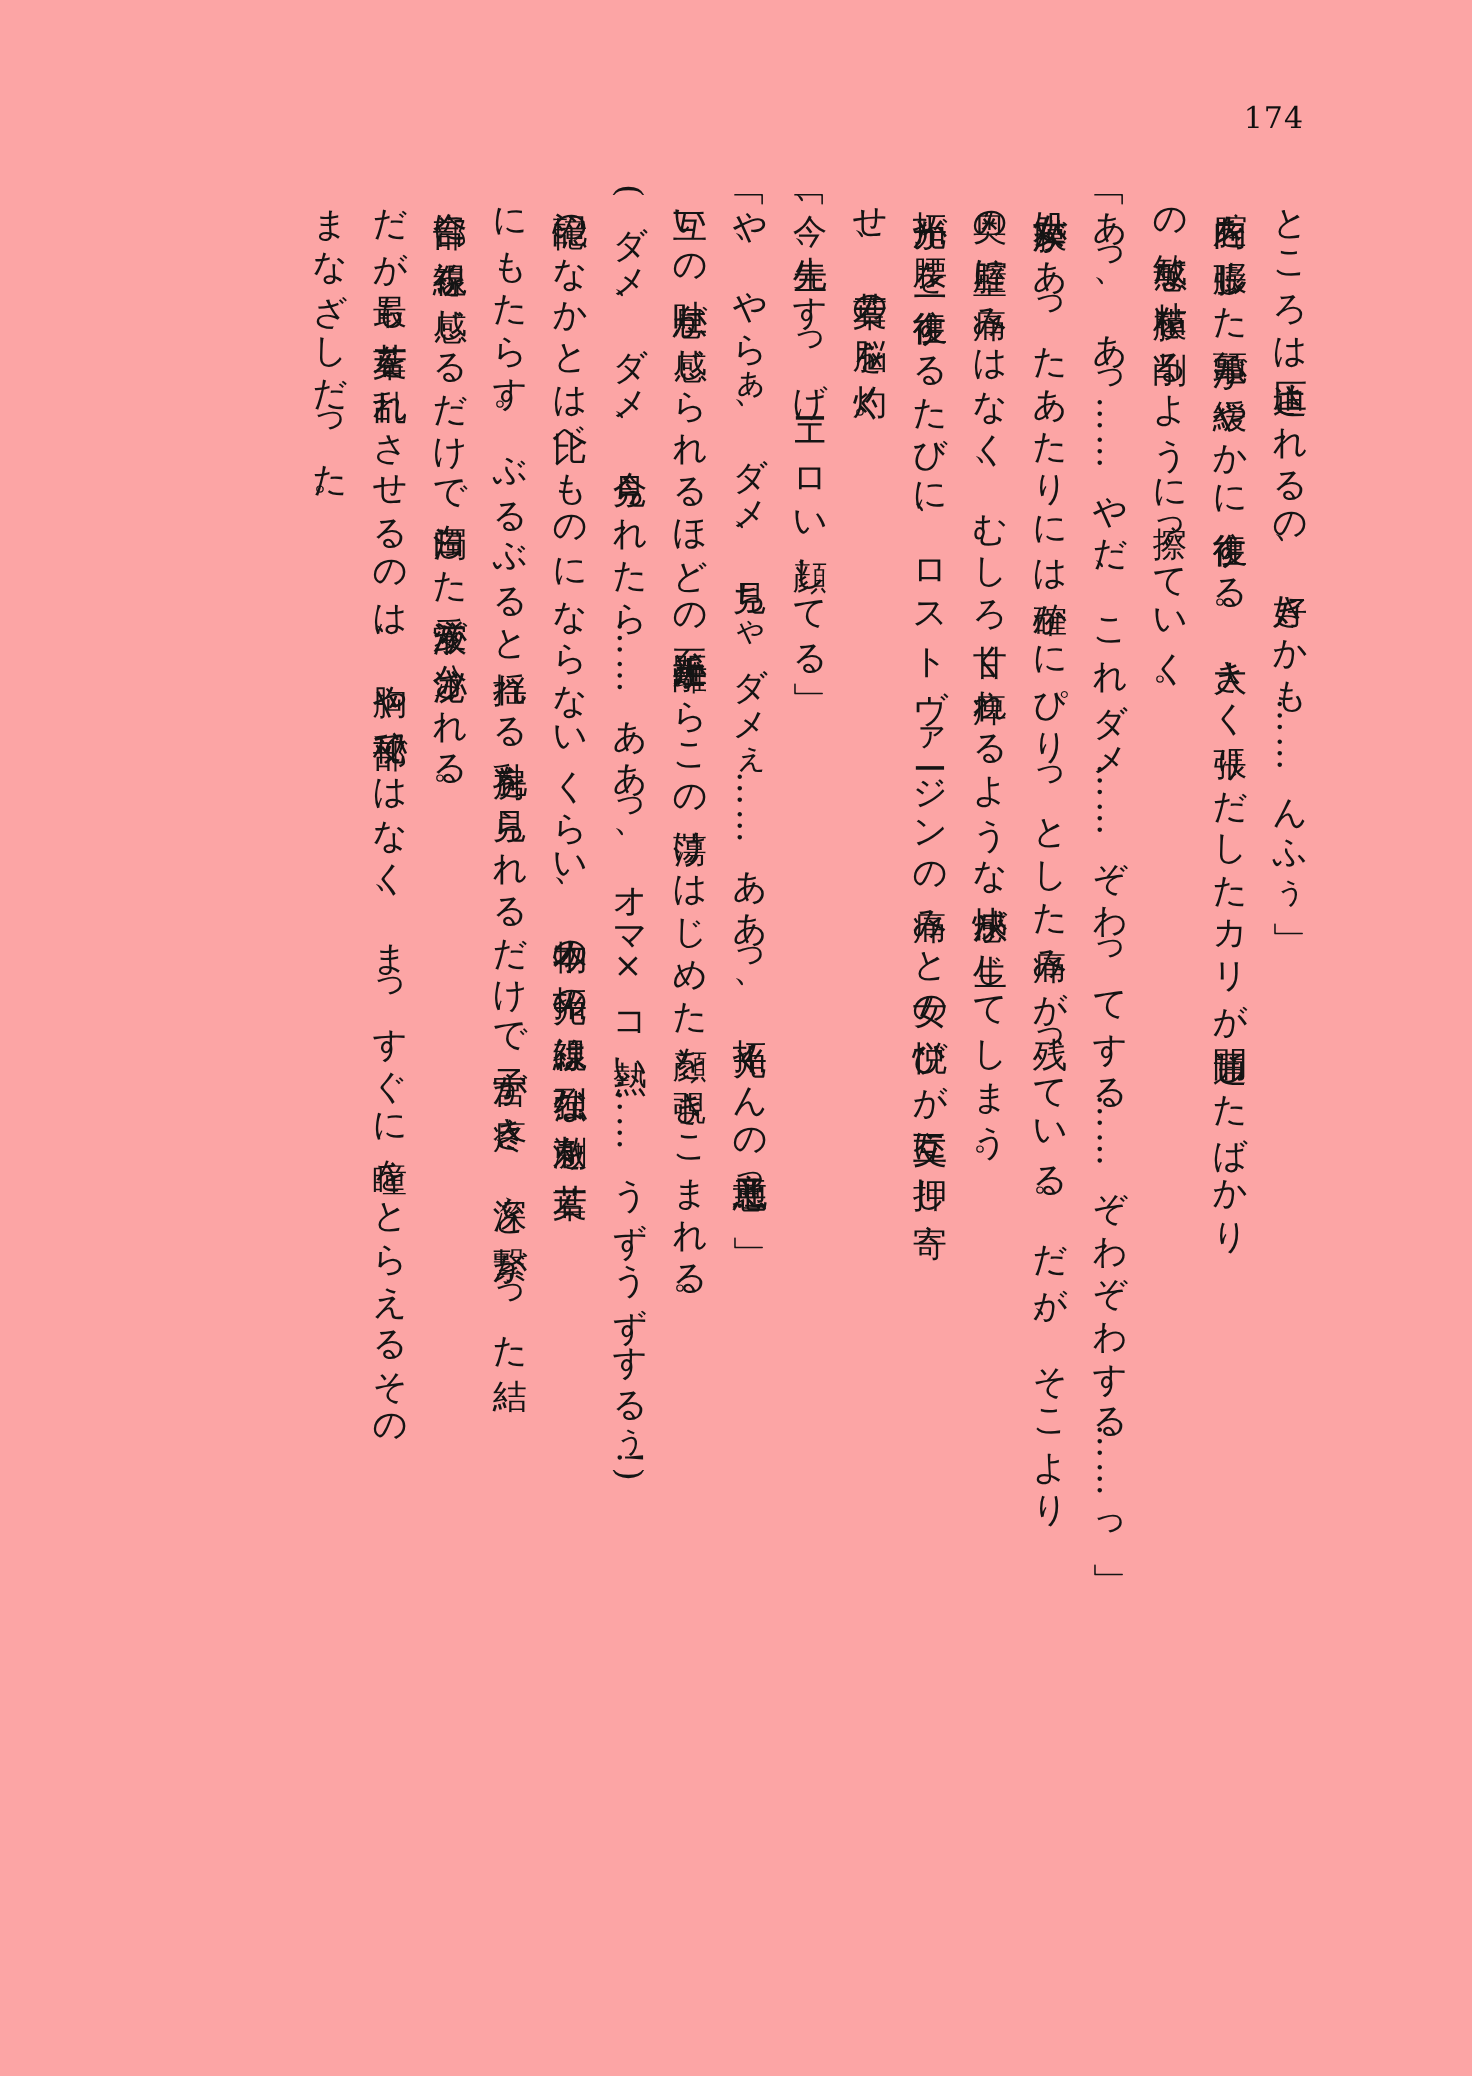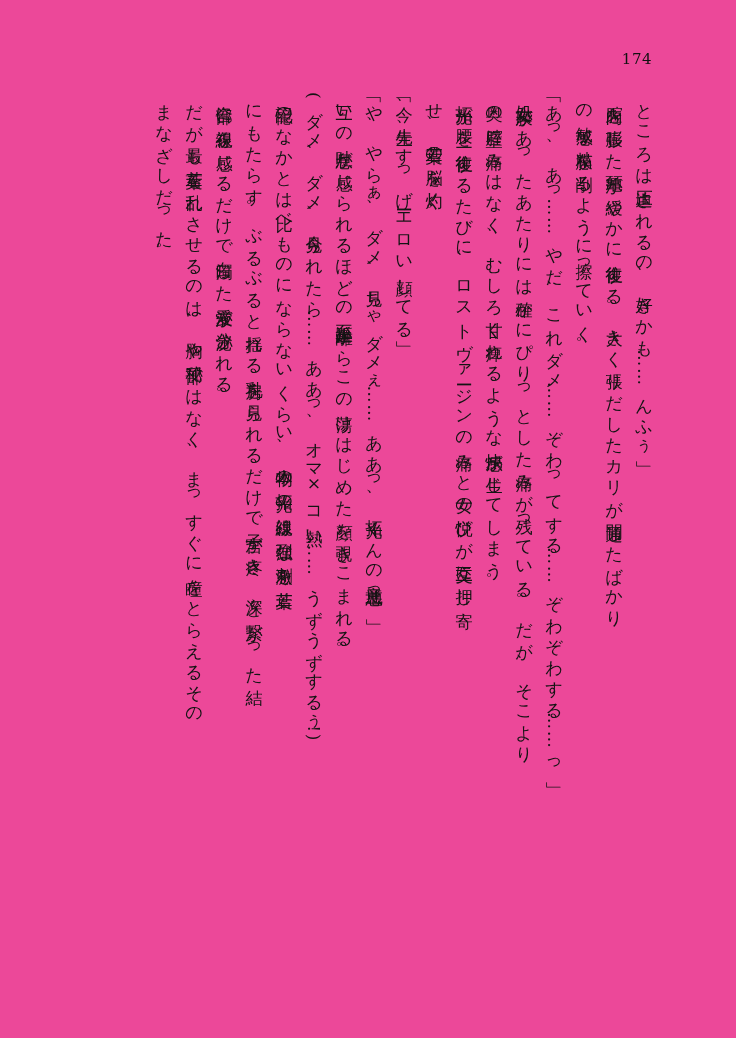--- a/index.html
+++ b/index.html
@@ -11,21 +11,21 @@
     width: 736px;
     height: 1038px;
     overflow: hidden;
     font-family: "DejaVu Serif", "Liberation Serif", serif;
     color: #1a1a1a;
   }
   .page {
     position: relative;
     width: 736px;
     height: 1038px;
-    background: #ec4899;
+    background: #fca5a5;
     box-sizing: border-box;
   }
   .page-number {
     position: absolute;
     top: 50px;
     right: 84px;
     font-size: 15px;
     font-family: "DejaVu Serif", "Liberation Serif", serif;
     color: #111;
     letter-spacing: 0.5px;

